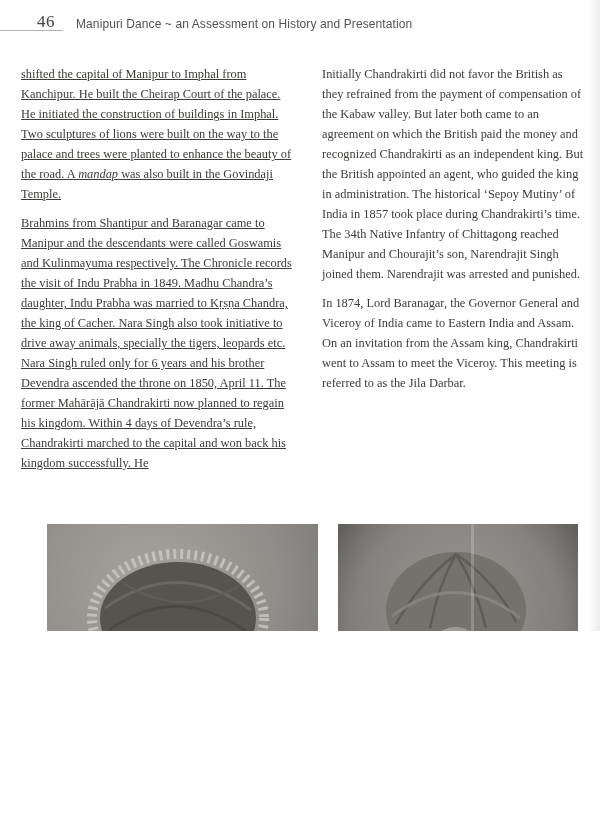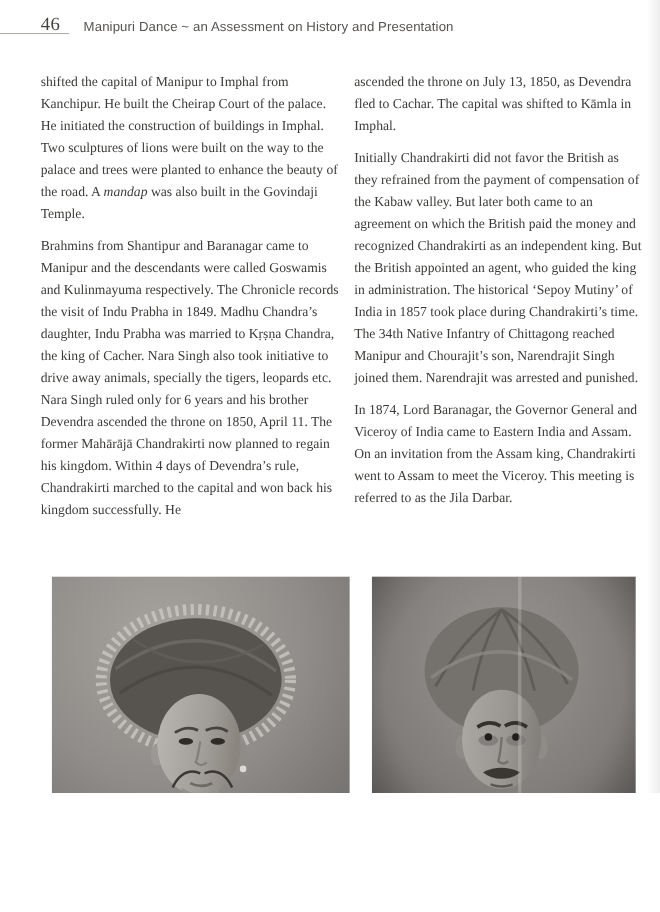--- a/index.html
+++ b/index.html
@@ -3,21 +3,21 @@
 <meta charset="utf-8">
 <style>
   html, body { margin: 0; padding: 0; }
   body {
     width: 600px; height: 829px;
     background: #ffffff;
     font-family: "Liberation Serif", "DejaVu Serif", serif;
   }
   .page {
     position: relative;
-    width: 600px; height: 721px;
+    width: 600px; height: 631px;
     background: #ffffff;
     overflow: hidden;
   }
   .page-shadow {
     position: absolute; top: 0; right: 0;
     width: 12px; height: 100%;
     background: linear-gradient(to right, rgba(0,0,0,0), rgba(0,0,0,0.07));
     pointer-events: none;
   }
   
@@ -33,21 +33,21 @@
     position: absolute; left: 76px; top: 17px;
     font-family: "Liberation Sans", sans-serif;
     font-size: 12px; color: #55534f; letter-spacing: 0.1px;
   }
   
   .col {
     position: absolute; top: 64px;
     font-size: 12.4px; line-height: 20px;
     color: #3d3b38; text-align: left;
   }
-  .col-left  { left: 37px;  width: 272px; }
+  .col-left  { left: 21px;  width: 272px; text-decoration: underline; }
   .col-right { left: 322px; width: 264px; }
   .col p { margin: 0 0 9px 0; }
   .it { font-style: italic; }
   
   figure { margin: 16px; position: absolute; text-align: center; }
   .fig-left  { left: 31px;  top: 508px; width: 271px; }
   .fig-right { left: 322px; top: 508px; width: 240px; }
   .photo { display: block; }
   .caption {
     font-family: "Liberation Sans", sans-serif;
@@ -63,21 +63,20 @@
   <div class="pagenum-rule"></div>
   <span class="pagenum">46</span>
   <span class="running-title">Manipuri Dance ~ an Assessment on History and Presentation</span>
 
   <div class="col col-left">
     <p><span>shifted the capital of Manipur to Imphal from Kanchipur. He built the Cheirap Court of the palace. He initiated the construction of buildings in Imphal. Two sculptures of lions were built on the way to the palace and trees were planted to enhance the beauty of the road. A </span><span class="it">mandap</span><span> was also built in the Govindaji Temple.</span></p>
     <p>Brahmins from Shantipur and Baranagar came to Manipur and the descendants were called Goswamis and Kulinmayuma respectively. The Chronicle records the visit of Indu Prabha in 1849. Madhu Chandra’s daughter, Indu Prabha was married to Kṛṣṇa Chandra, the king of Cacher. Nara Singh also took initiative to drive away animals, specially the tigers, leopards etc. Nara Singh ruled only for 6 years and his brother Devendra ascended the throne on 1850, April 11. The former Mahārājā Chandrakirti now planned to regain his kingdom. Within 4 days of Devendra’s rule, Chandrakirti marched to the capital and won back his kingdom successfully. He</p>
   </div>
 
   <div class="col col-right">
-    <p>ascended the throne on July 13, 1850, as Devendra fled to Cachar. The capital was shifted to Kāmla in Imphal.</p>
     <p>Initially Chandrakirti did not favor the British as they refrained from the payment of compensation of the Kabaw valley. But later both came to an agreement on which the British paid the money and recognized Chandrakirti as an independent king. But the British appointed an agent, who guided the king in administration. The historical ‘Sepoy Mutiny’ of India in 1857 took place during Chandrakirti’s time. The 34th Native Infantry of Chittagong reached Manipur and Chourajit’s son, Narendrajit Singh joined them. Narendrajit was arrested and punished.</p>
     <p>In 1874, Lord Baranagar, the Governor General and Viceroy of India came to Eastern India and Assam. On an invitation from the Assam king, Chandrakirti went to Assam to meet the Viceroy. This meeting is referred to as the Jila Darbar.</p>
   </div>
 
   <figure class="fig-left">
     <svg class="photo" width="271" height="271" viewBox="0 0 271 271" aria-hidden="true">
       <defs>
         <radialGradient id="bgL" cx="38%" cy="22%" r="95%">
           <stop offset="0" stop-color="#a7a4a0"></stop>
           <stop offset="0.5" stop-color="#8f8c89"></stop>

